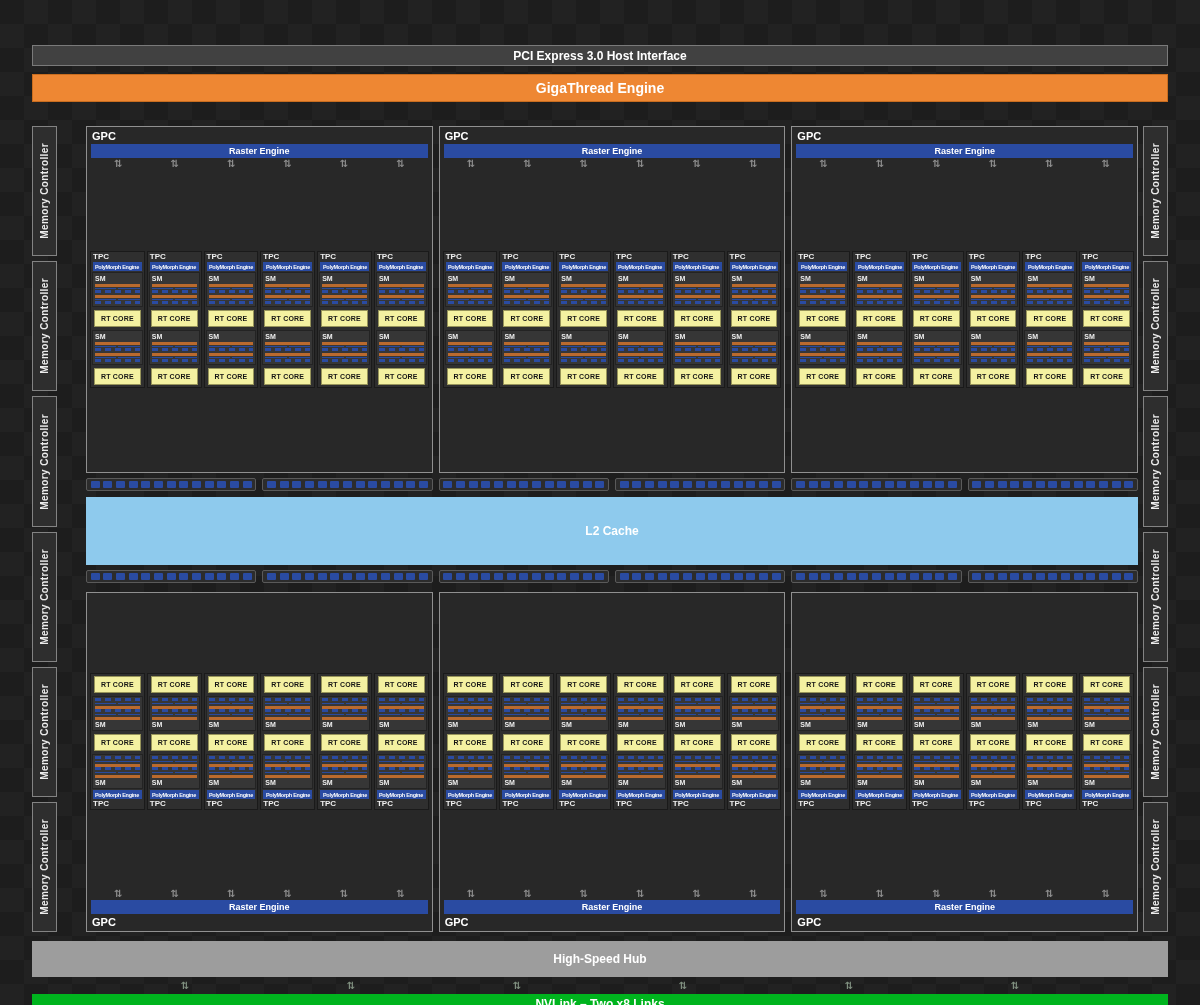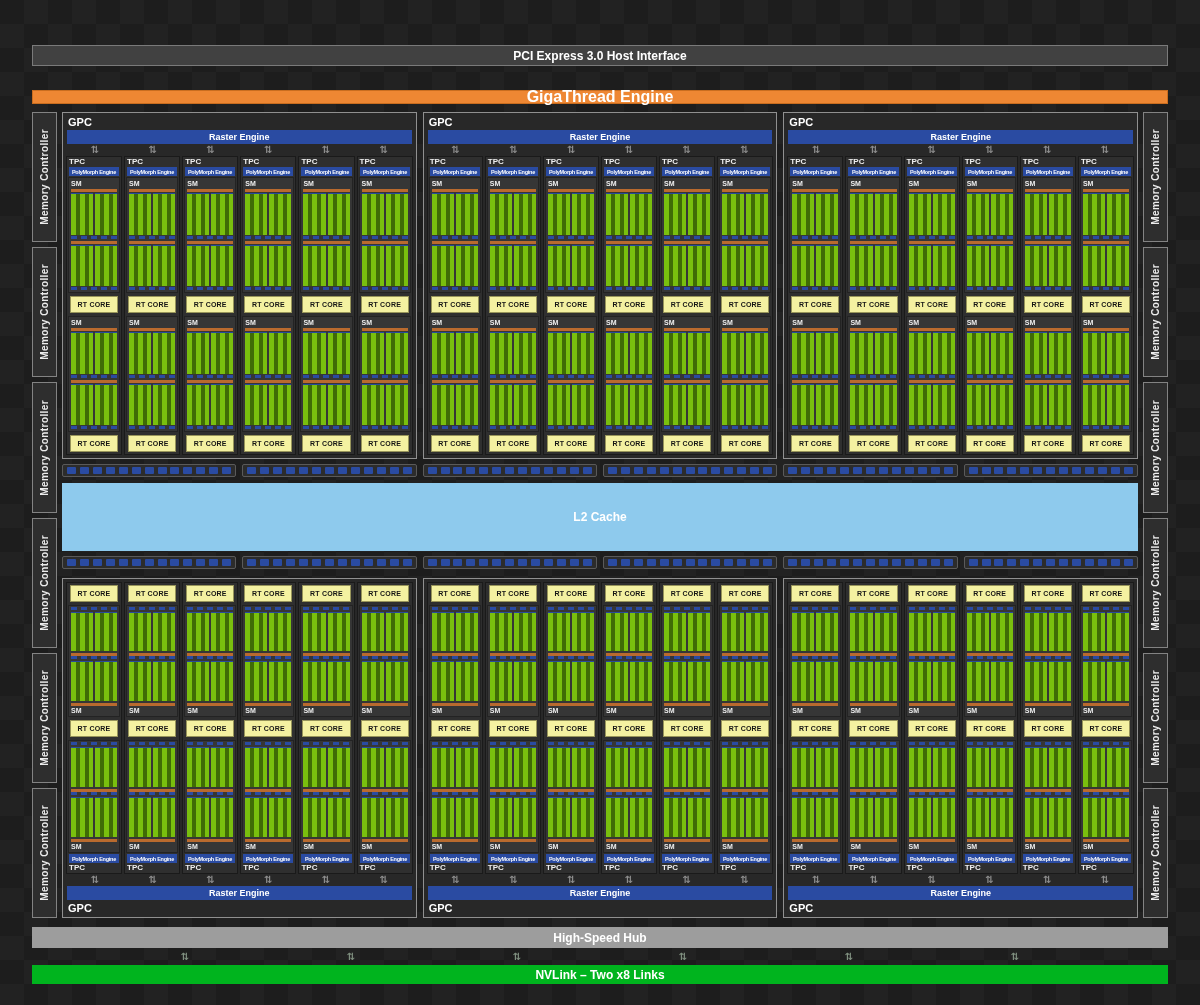--- a/index.html
+++ b/index.html
@@ -8,45 +8,45 @@
     position:relative;width:1200px;height:1005px;box-sizing:border-box;
     padding:45px 32px 0;
     background-color:#1d1d1d;
     background-image:
       linear-gradient(45deg, rgba(255,255,255,0.022) 25%, transparent 25%, transparent 75%, rgba(255,255,255,0.022) 75%),
       linear-gradient(45deg, rgba(255,255,255,0.022) 25%, transparent 25%, transparent 75%, rgba(255,255,255,0.022) 75%);
     background-size:48px 48px;background-position:0 0,24px 24px;
     overflow:hidden;
   }
   .bar{display:flex;align-items:center;justify-content:center;font-weight:bold;color:#fff;box-sizing:border-box;}
-  .bar.pci{height:21px;background:#414141;border:1px solid #7a7a7a;font-size:12px;margin-bottom:24px;}
-  .bar.giga{height:14px;background:#ee8733;border:1px solid #c96d1f;font-size:16px;margin-bottom:8px;}
+  .bar.pci{height:21px;background:#414141;border:1px solid #7a7a7a;font-size:12px;margin-bottom:8px;}
+  .bar.giga{height:28px;background:#ee8733;border:1px solid #c96d1f;font-size:14px;margin-bottom:24px;}
   .bar.l2cache{height:68px;background:#8ecaed;font-size:12px;margin-top:6px;}
-  .bar.hub{height:21px;background:#9d9d9d;font-size:12px;margin-top:9px;}
+  .bar.hub{height:36px;background:#9d9d9d;font-size:12px;margin-top:9px;}
   .bar.nvlink{height:19px;background:#00b41e;font-size:12px;}
 
   .mid{height:806px;display:flex;gap:5px;}
   .mc-col{width:25px;display:flex;flex-direction:column;gap:5px;}
   .mc{flex:1;background:#2e2e2e;border:1px solid #838383;box-sizing:border-box;display:flex;align-items:center;justify-content:center;}
   .mc-label{writing-mode:vertical-rl;transform:rotate(180deg);font-size:10px;font-weight:bold;color:#ececec;white-space:nowrap;letter-spacing:.4px;}
 
-  .center{flex:1;display:flex;flex-direction:column;min-width:0;}
+  .center{flex:1;display:flex;flex-direction:column;min-width:0;margin-left:24px;}
   .gpc-row{display:flex;gap:6px;}
   .gpc-row.top{height:352px;}
   .gpc-row.bottom{height:345px;margin-top:9px;}
 
   .gpc{flex:1;min-width:0;background:#282828;border:1px solid #909090;box-sizing:border-box;display:flex;flex-direction:column;padding:1px 3px 3px;}
   .gpc.mirrored{flex-direction:column-reverse;padding:3px 3px 1px;}
   .gpc-label{font-size:11px;font-weight:bold;color:#fff;padding:1px 2px;line-height:14px;}
   .bar-blue{background:#2a4ba2;color:#fff;display:flex;align-items:center;justify-content:center;font-weight:bold;box-sizing:border-box;}
   .raster{height:14px;margin:0 1px;font-size:9px;flex:0 0 auto;}
   .arrow-row{display:flex;justify-content:space-around;align-items:center;}
   .gpc-arrows{height:12px;flex:0 0 auto;}
   .arrow{color:#8d8d8d;font-size:10px;font-weight:bold;line-height:1;font-family:"DejaVu Sans",sans-serif;}
-  .tpc-row{flex:1;display:flex;gap:2px;min-height:0;}
+  .tpc-row{flex:1;display:flex;gap:2px;min-height:0;align-items:center;}
 
   .tpc{flex:1;min-width:0;background:#2f2f2f;border:1px solid #1a1a1a;box-sizing:border-box;display:flex;flex-direction:column;padding:0 1px 1px;}
   .mirrored .tpc{flex-direction:column-reverse;padding:1px 1px 0;}
   .tpc-label{font-size:8px;font-weight:bold;color:#eee;padding:0 1px;line-height:10px;}
   .pm{height:9px;margin:0 1px;flex:0 0 auto;}
   .pm span{font-size:6px;letter-spacing:-0.3px;white-space:nowrap;transform:scale(.92);}
   .sm-stack{flex:1;display:flex;flex-direction:column;gap:2px;margin-top:1px;min-height:0;}
   .mirrored .sm-stack{flex-direction:column-reverse;margin-top:0;margin-bottom:1px;}
 
   .sm{flex:1;background:#363636;border:1px solid #232323;box-sizing:border-box;display:flex;flex-direction:column;padding:1px;min-height:0;}

